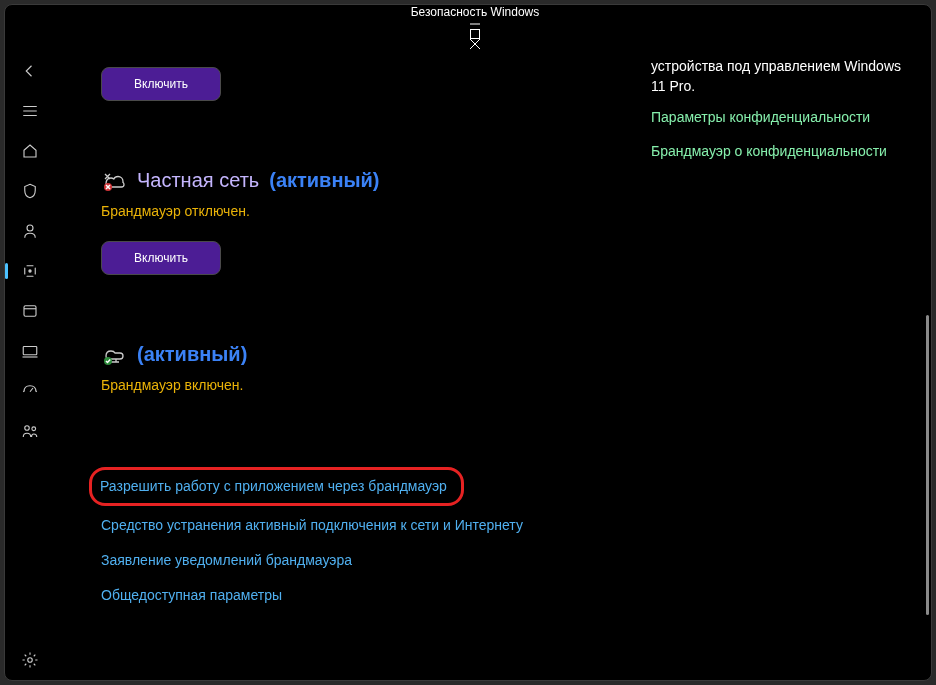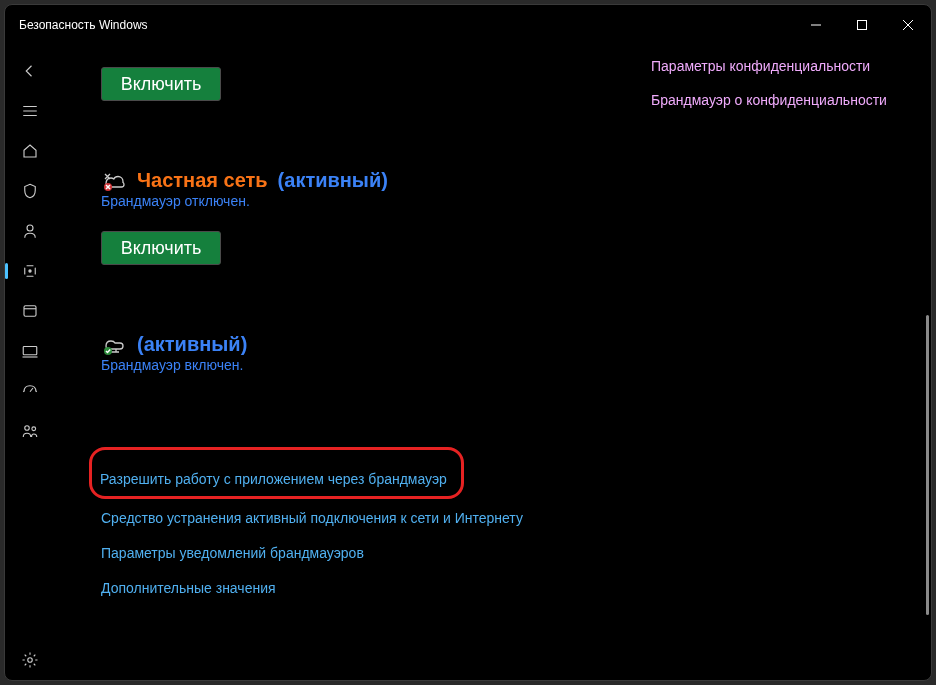--- a/index.html
+++ b/index.html
@@ -29,20 +29,21 @@
   flex-direction: column;
 }
 .titlebar {
   height: 40px;
   display: flex;
   align-items: center;
   padding-left: 14px;
   color: #fff;
   font-size: 12px;
   flex-shrink: 0;
+  flex-direction: column;
 }
 .titlebar .spacer { flex: 1; }
 .titlebar .ctl {
   width: 46px;
   height: 40px;
   display: flex;
   align-items: center;
   justify-content: center;
   color: #fff;
 }
@@ -92,32 +93,32 @@
 }
 .sidebar {
   width: 280px;
   flex-shrink: 0;
   padding-top: 12px;
   padding-right: 20px;
   font-size: 14px;
   line-height: 1.4;
 }
 .sidebar .txt { color: #fff; margin-bottom: 12px; }
-.sidebar .lnk { color: #f0abfc; margin-bottom: 14px; cursor: pointer; }
+.sidebar .lnk { color: #86efac; margin-bottom: 14px; cursor: pointer; }
 .btn {
   display: inline-flex;
   align-items: center;
   justify-content: center;
-  background: #15803d;
+  background: #4c1d95;
   color: #fff;
-  font-size: 18px;
+  font-size: 12px;
   height: 34px;
   min-width: 120px;
   border: 1px solid #4a4a4a;
-  border-radius: 3px;
+  border-radius: 8px;
   cursor: pointer;
 }
 .section {
   margin-top: 66px;
 }
 .section.first { margin-top: 10px; }
 .sec-head {
   display: flex;
   align-items: center;
   gap: 10px;
@@ -125,33 +126,33 @@
 .sec-icon {
   width: 26px;
   height: 26px;
   position: relative;
   display: flex;
   align-items: center;
   justify-content: center;
 }
 .sec-icon svg { width: 24px; height: 24px; }
 .sec-title {
-  color: #f97316;
+  color: #c4b5fd;
   font-size: 20px;
-  font-weight: 700;
+  font-weight: 400;
 }
 .sec-suffix {
   color: #3b82f6;
   font-size: 20px;
   font-weight: 600;
 }
 .sec-desc {
-  color: #3b82f6;
+  color: #eab308;
   font-size: 14px;
-  margin-top: 0;
+  margin-top: 10px;
 }
 .sec-btn { margin-top: 22px; }
 .links-block {
   margin-top: 74px;
 }
 .link-item {
   color: #50b0f0;
   font-size: 14px;
   line-height: 1.35;
   margin-bottom: 16px;
@@ -159,21 +160,21 @@
   max-width: 450px;
 }
 .highlight {
   border: 3px solid #e62222;
   border-radius: 16px;
   padding: 7px 14px 7px 8px;
   display: inline-block;
   margin-left: -12px;
   margin-bottom: 10px;
 }
-.highlight .link-item { margin-bottom: 0; margin-top: 13px; }
+.highlight .link-item { margin-bottom: 0; }
 .scrollbar-track {
   position: absolute;
   right: 2px;
   top: 0;
   bottom: 0;
   width: 8px;
 }
 .scrollbar-thumb {
   position: absolute;
   right: 0;
@@ -316,27 +317,28 @@
             <span class="sec-suffix">(активный)</span>
           </div>
           <div class="sec-desc">Брандмауэр включен.</div>
         </div>
 
         <div class="links-block">
           <div class="highlight">
             <div class="link-item">Разрешить работу с приложением через брандмауэр</div>
           </div>
           <div class="link-item">Средство устранения активный подключения к сети и Интернету</div>
-          <div class="link-item">Параметры уведомлений брандмауэров</div>
-          <div class="link-item">Дополнительные значения</div>
+          <div class="link-item">Заявление уведомлений брандмауэра</div>
+          <div class="link-item">Общедоступная параметры</div>
         </div>
 
       </div>
 
       <div class="sidebar">
+        <div class="txt">устройства под управлением Windows 11 Pro.</div>
         <div class="lnk">Параметры конфиденциальности</div>
         <div class="lnk">Брандмауэр о конфиденциальности</div>
       </div>
 
       <div class="scrollbar-track">
         <div class="scrollbar-thumb" style="top:270px; height:300px;"></div>
       </div>
 
     </div>
   </div>

